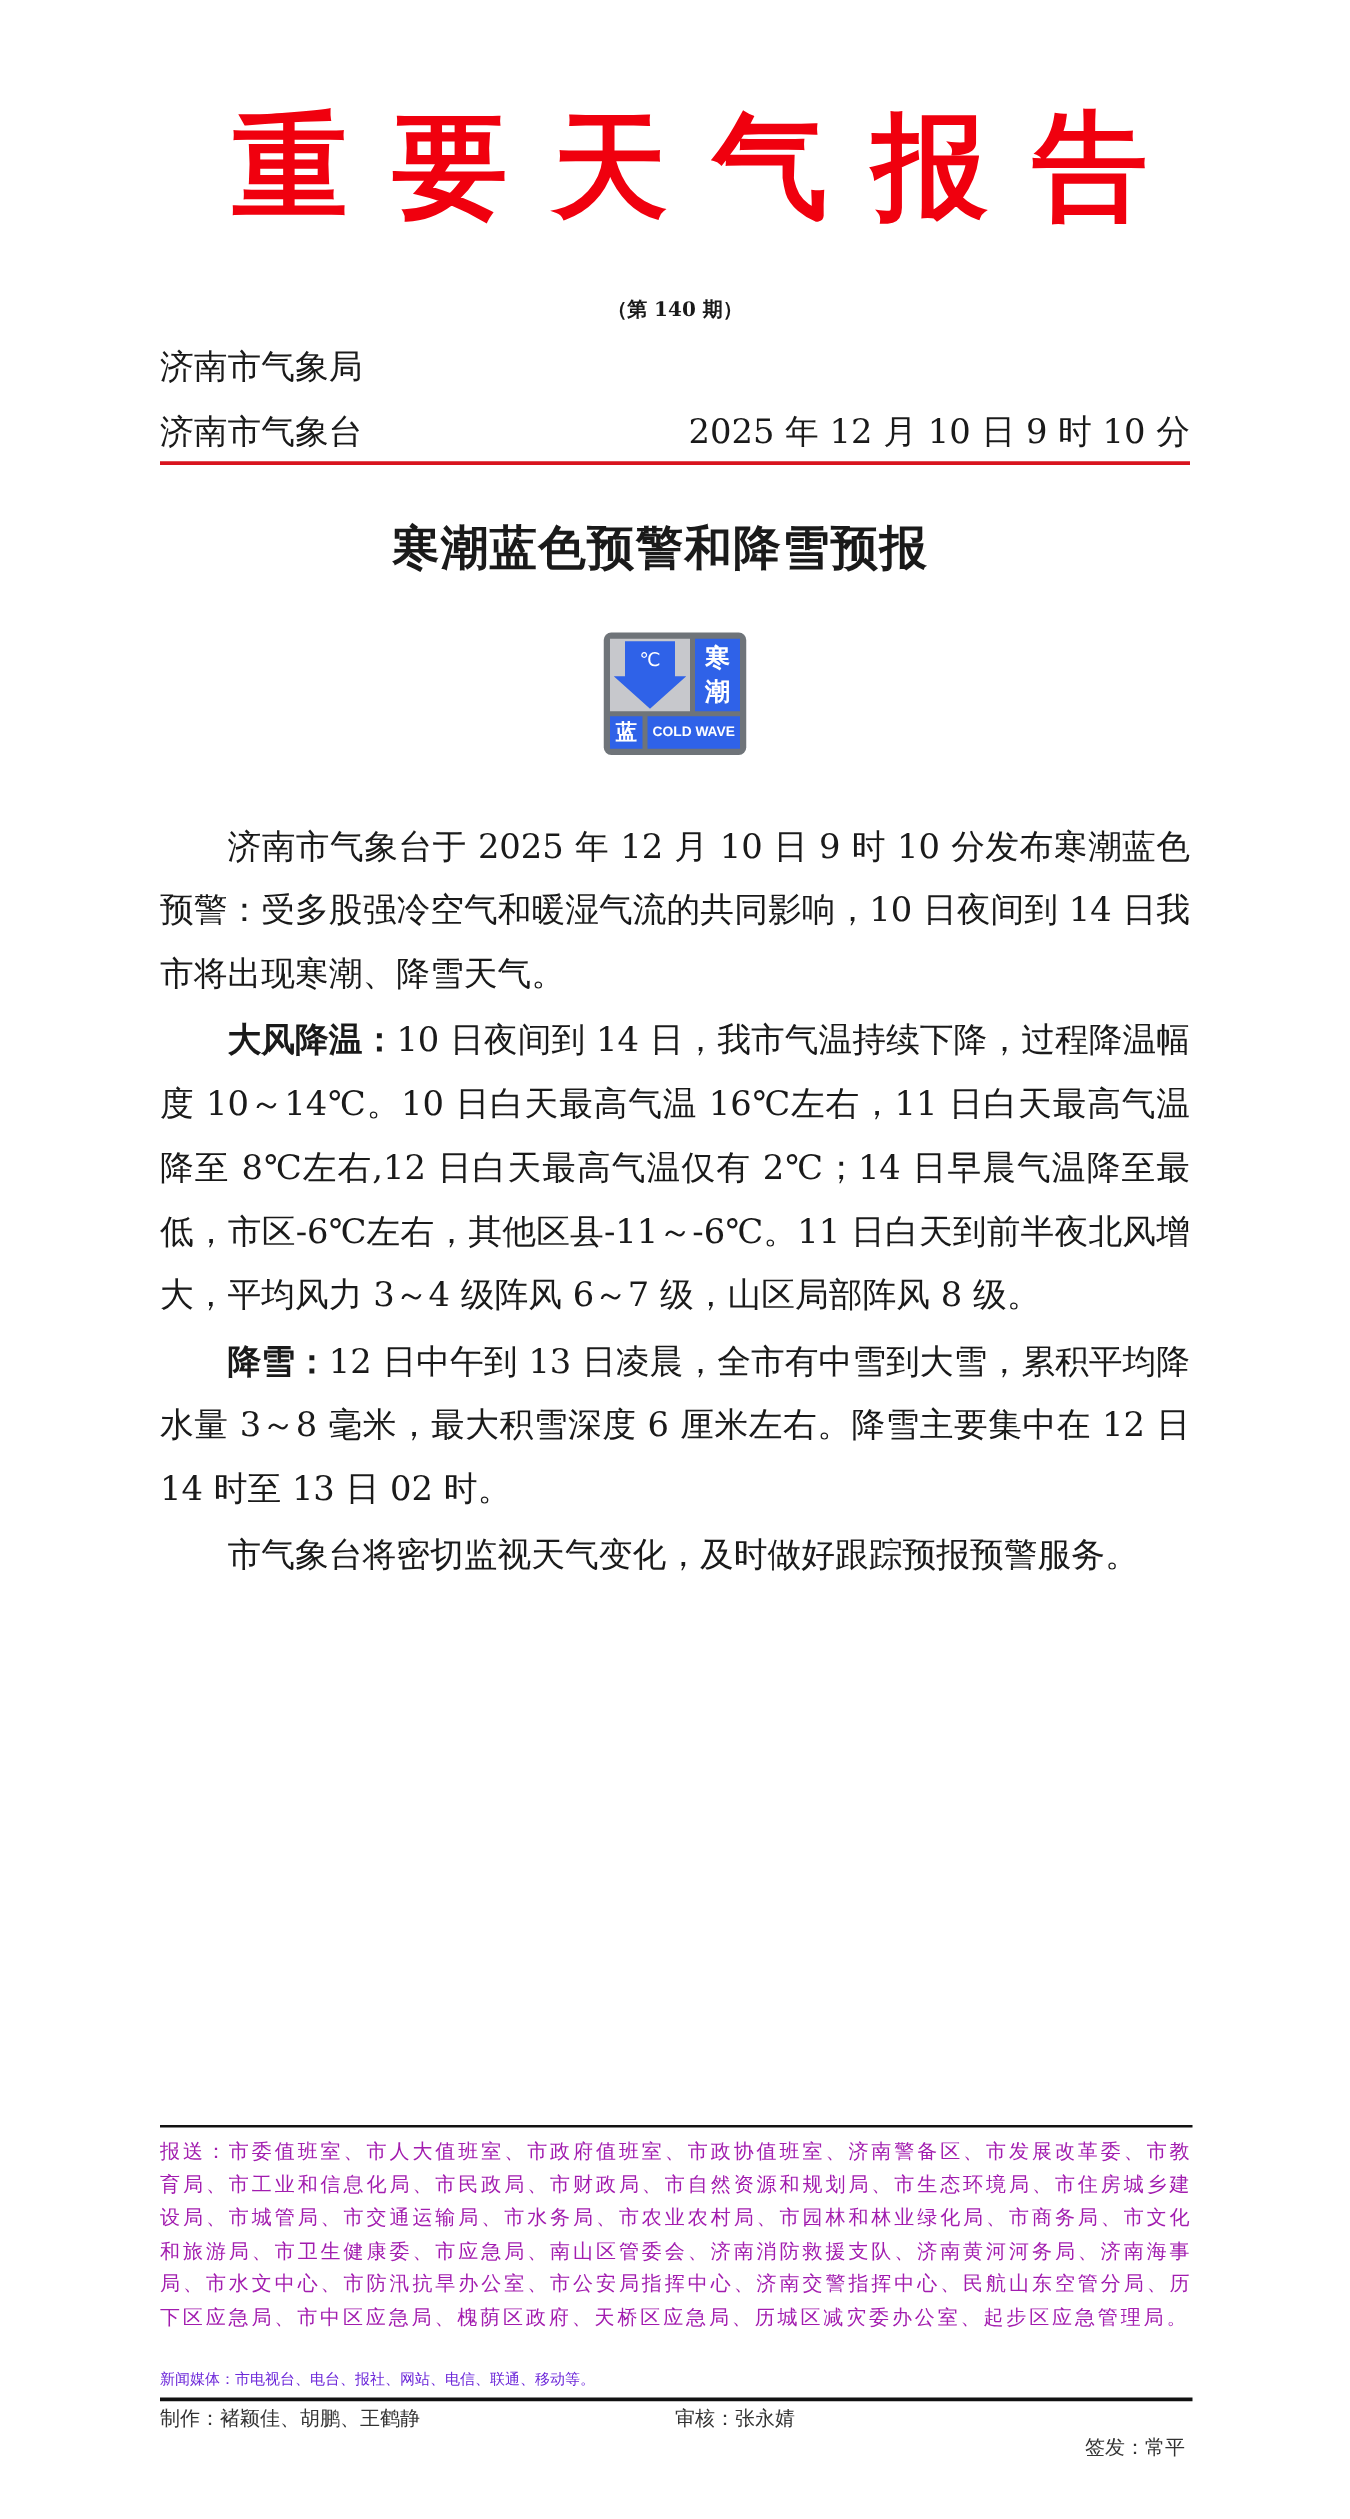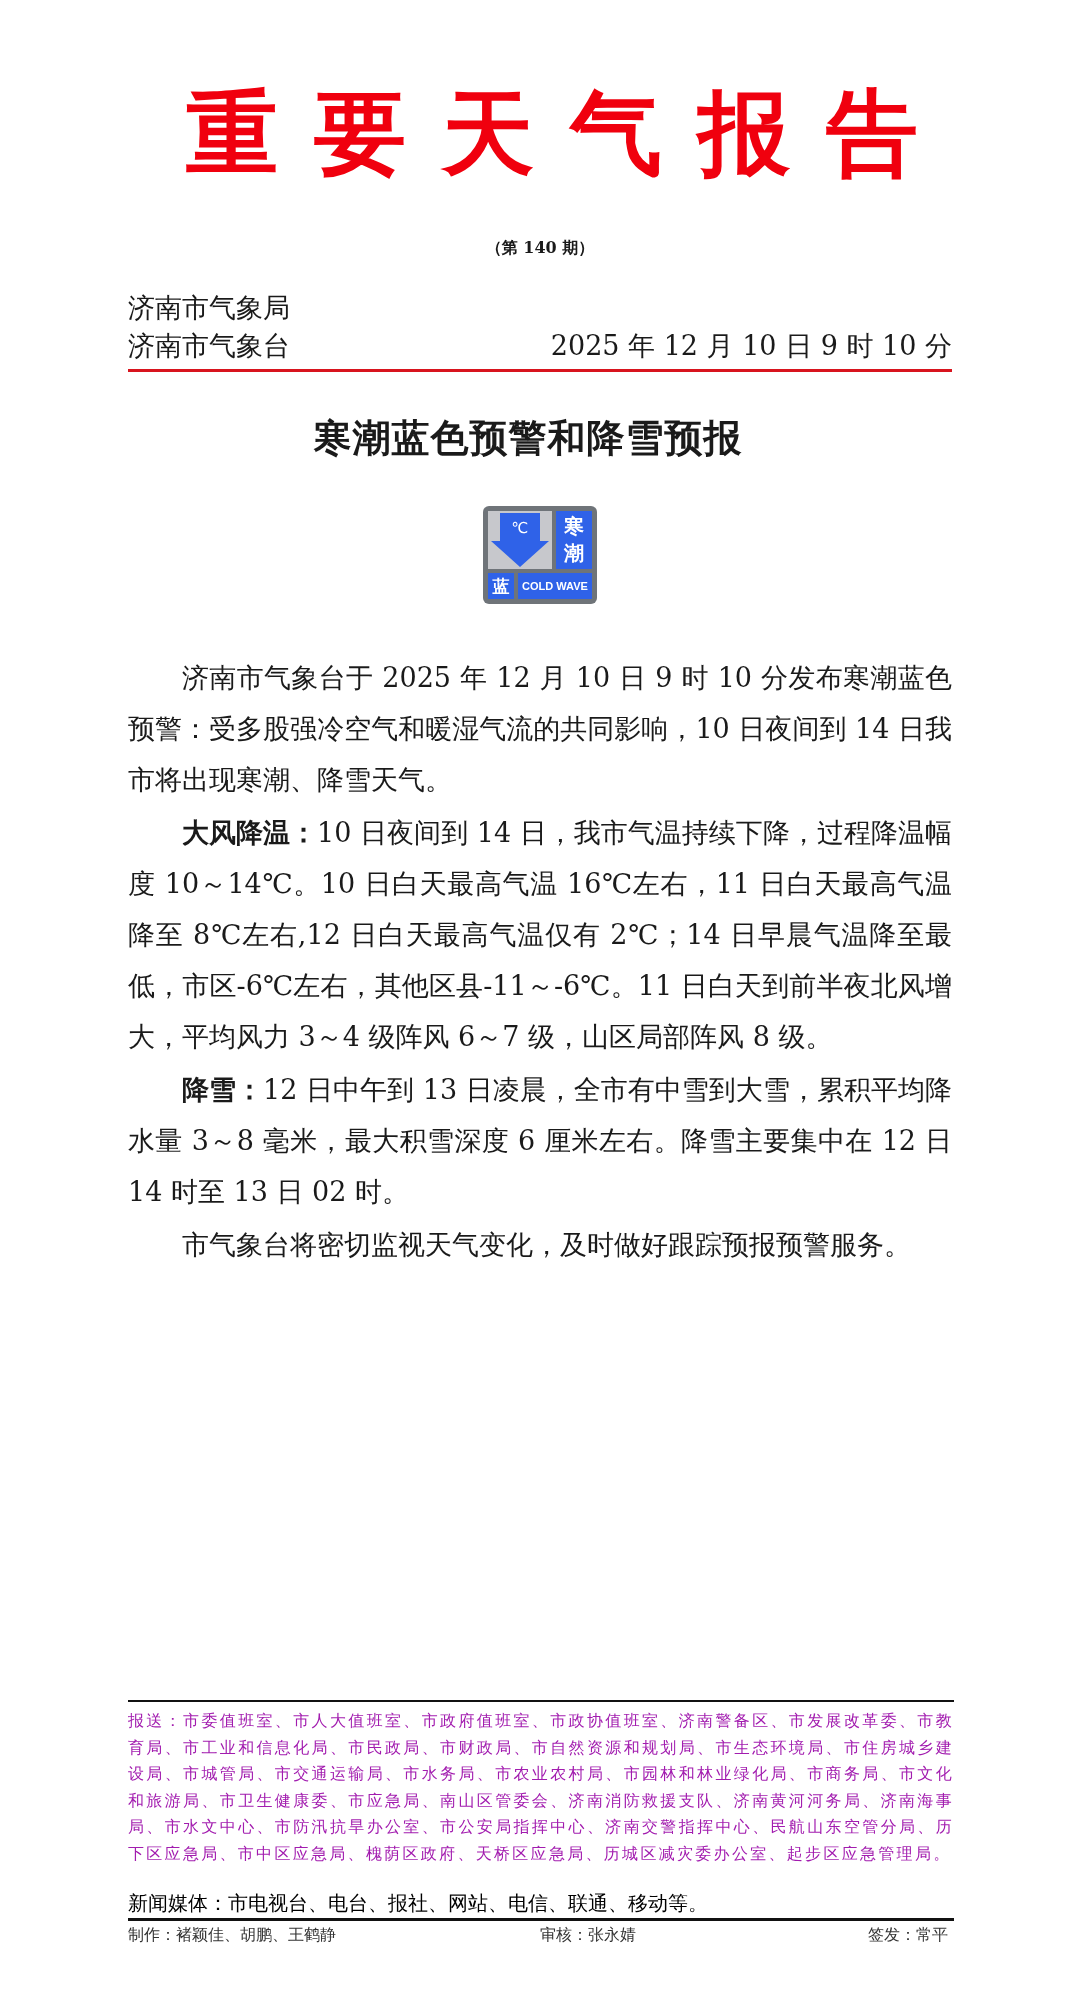--- a/index.html
+++ b/index.html
@@ -7,21 +7,21 @@
          font-family: "DejaVu Serif", "Liberation Serif", serif; color: #1a1a1a; }
   .abs { position: absolute; }
 
   .masthead { left: 0; width: 1080px; top: 78px; text-align: center;
               color: #f0000e; font-size: 92px; font-weight: bold; letter-spacing: 36px;
               font-family: "DejaVu Serif", serif; line-height: 110px; padding-left: 30px; }
 
   .issue { left: 0; width: 1080px; top: 232px; text-align: center; font-size: 16px;
            font-weight: bold; line-height: 32px; }
 
-  .issuer1 { left: 128px; top: 290px; font-size: 27px; line-height: 36px; }
+  .issuer1 { left: 128px; top: 276px; font-size: 27px; line-height: 36px; }
   .issuer2 { left: 128px; top: 328px; font-size: 27px; line-height: 36px; }
   .datetime { right: 128px; top: 328px; font-size: 27px; line-height: 36px; }
 
   .red-rule { left: 128px; width: 824px; top: 369px; height: 3px; background: #d8141e; }
 
   .doc-title { left: 0; width: 1056px; top: 410px; text-align: center; font-size: 38px;
                font-weight: bold; line-height: 56px; letter-spacing: 1px; }
 
   
   .icon-box { left: 483px; top: 506px; width: 114px; height: 98px; background: #6f7479;
@@ -42,28 +42,28 @@
                text-align: justify; }
   .body-text p { margin: 0; text-indent: 54px; }
   .body-text p.gap { margin-top: 2px; }
   .body-text p.gap2 { margin-top: 22px; }
   .body-text b { font-weight: bold; }
 
   .dist-rule { left: 128px; width: 826px; top: 1700px; height: 2px; background: #111; }
   .dist { left: 128px; width: 826px; top: 1708px; font-size: 16px; line-height: 26.5px;
           letter-spacing: 2.3px; color: #a21caf; text-align: justify; font-family: "DejaVu Sans", sans-serif; }
   .dist p { margin: 0; }
-  .media { left: 128px; top: 1890px; font-size: 20px; line-height: 26px; color: #000000;
+  .media { left: 128px; top: 1890px; font-size: 12px; line-height: 26px; color: #6d28d9;
            font-family: "DejaVu Sans", sans-serif; }
   .foot-rule { left: 128px; width: 826px; top: 1918px; height: 3px; background: #111; }
   .sign-row { left: 128px; width: 826px; top: 1922px; font-size: 16px; line-height: 26px; color: #333;
               font-family: "DejaVu Sans", sans-serif; }
   .sign-row .producer { position: absolute; left: 0; }
   .sign-row .reviewer { position: absolute; left: 412px; }
-  .sign-row .approver { position: absolute; right: 6px; }
+  .sign-row .approver { position: absolute; right: 6px; margin-top: 23px; }
 </style>
 </head>
 <body>
 
 <div class="abs masthead">重要天气报告</div>
 <div class="abs issue">（第 140 期）</div>
 <div class="abs issuer1">济南市气象局</div>
 <div class="abs issuer2">济南市气象台</div>
 <div class="abs datetime">2025 年 12 月 10 日 9 时 10 分</div>
 <div class="abs red-rule"></div>

